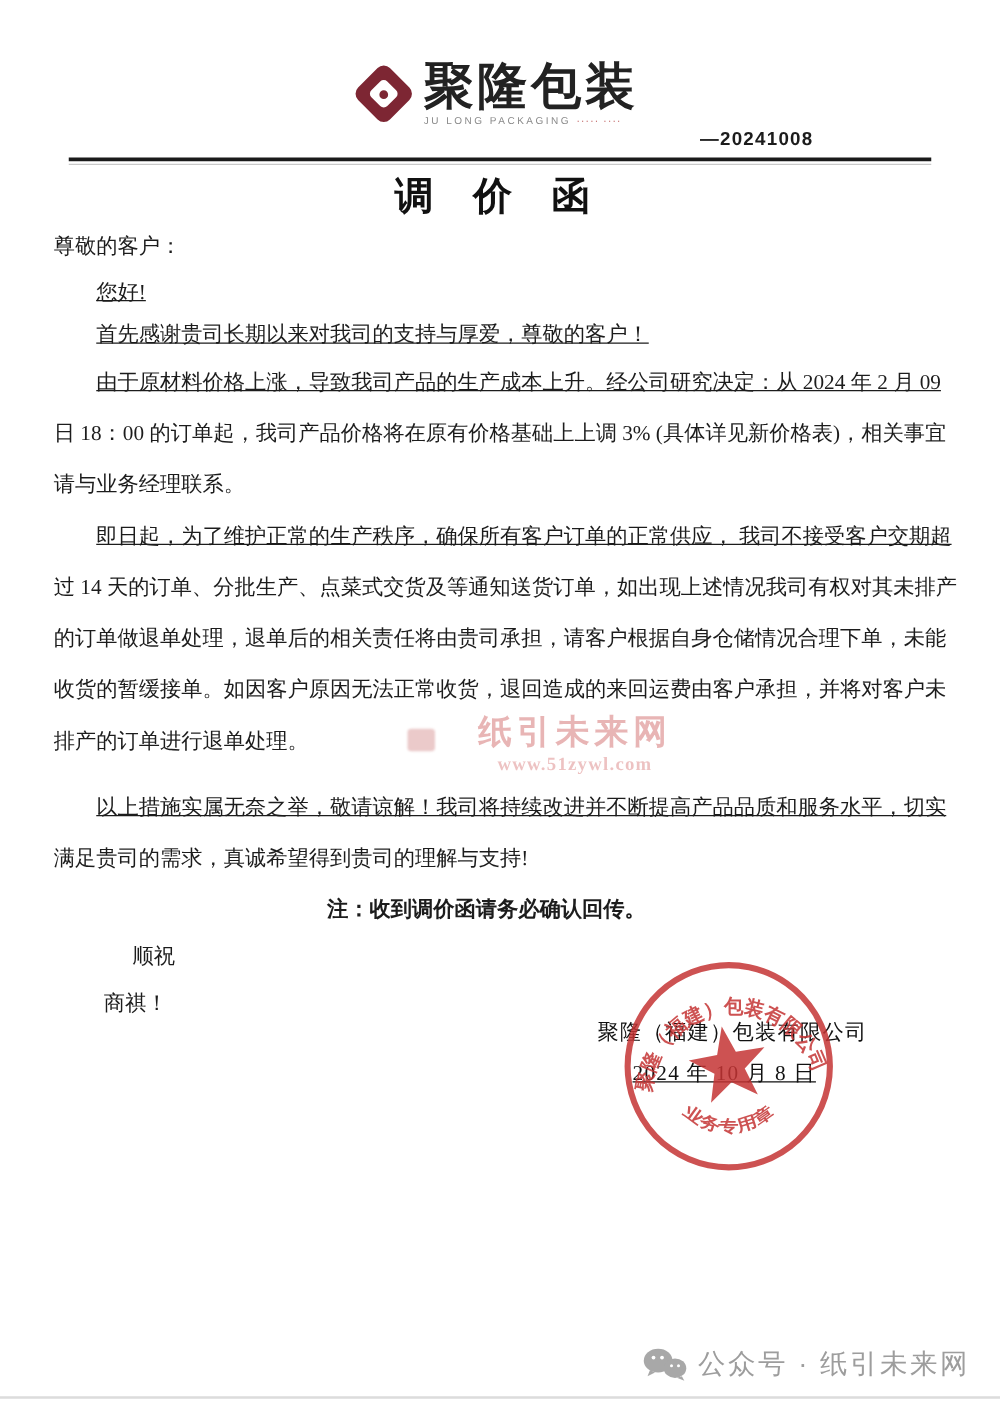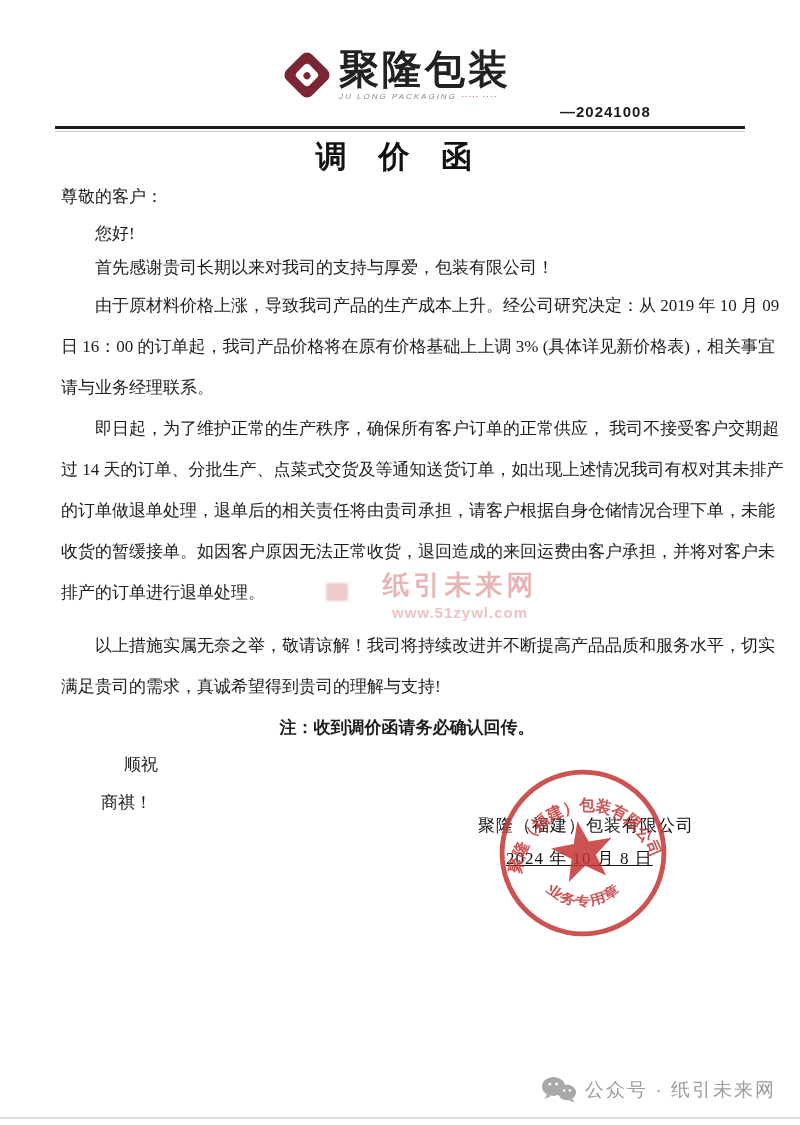--- a/index.html
+++ b/index.html
@@ -37,21 +37,21 @@
   }
   .logo-text-block { text-align:left; }
   .logo-title {
     font-size:40px; font-weight:700; letter-spacing:3px;
     color:#222; line-height:1.05;
     font-family:"Liberation Sans","DejaVu Sans",sans-serif;
   }
   .logo-tagline {
     font-size:8px; letter-spacing:2px; color:#8a8a8a;
     font-family:"Liberation Sans","DejaVu Sans",sans-serif;
-    margin-top:2px; white-space:nowrap;font-style:italic;
+    margin-top:2px; white-space:nowrap;
   }
   .logo-tagline .red { color:#b03a3a; letter-spacing:1px; }
 
   .doc-number {
     position:absolute; top:103px; left:560px;
     font-size:15px; font-weight:700; letter-spacing:1px;
     font-family:"Liberation Sans","DejaVu Sans",sans-serif;
   }
   .head-rule {
     position:absolute; top:126px; left:55px; width:690px; height:3px;
@@ -65,26 +65,26 @@
   
   .doc-title {
     position:absolute; top:136px; left:0; width:100%;
     text-align:center;
     font-size:31px; font-weight:700; letter-spacing:12px;
     color:#111;
   }
 
   
   .body-text {
-    position:absolute; top:176px; left:61px; width:692px;
+    position:absolute; top:176px; left:43px; width:692px;
     font-size:17px; line-height:41px;
     z-index:2;
   }
   .line { white-space:nowrap; }
-  .ind  { padding-left:34px; }
+  .ind  { padding-left:34px;text-decoration:underline; }
   .ind37{ padding-left:63px; }
   .ind24{ padding-left:40px; }
   .tight{ line-height:34px; }
   .gap-top { margin-top:12px; }
   .bold { font-weight:700;text-align:center; }
 
   
   .watermark {
     position:absolute; top:532px; left:340px; width:240px;
     text-align:center; z-index:1;
@@ -93,20 +93,21 @@
     margin-top:35px;
   }
   .wm-title {
     font-size:27px; font-weight:700; letter-spacing:4px;
     color:rgba(214,120,120,0.55);
   }
   .wm-url {
     font-size:15px; font-weight:700; letter-spacing:1px;
     color:rgba(214,120,120,0.45);
     margin-top:1px;
+    font-family:Liberation Serif, serif;
   }
   .wm-logo {
     position:absolute; left:-14px; top:16px; width:22px; height:18px;
     background:rgba(190,80,80,0.30); border-radius:3px;
     filter:blur(1px);
   }
 
   
   .sig-company {
     position:absolute; top:814px; left:478px;
@@ -119,21 +120,21 @@
   .stamp {
     position:absolute; top:764px; left:494px;
     width:178px; height:178px; z-index:4;
   }
 
   
   .footer {
     position:absolute; top:1076px; right:24px;
     display:flex; align-items:center; gap:8px;
     font-family:"Liberation Sans","DejaVu Sans",sans-serif;
-    color:#9d9d9d; font-size:19px; letter-spacing:2px;
+    color:#9d9d9d; font-size:22px; letter-spacing:2px;
   }
   .bottom-rule {
     position:absolute; bottom:6px; left:0; width:100%; height:2px;
     background:#dcdcdc;
   }
 </style>
 </head>
 <body>
 
 <div class="page">
@@ -157,23 +158,23 @@
 
   <div class="watermark">
     <div class="wm-logo"></div>
     <div class="wm-title">纸引未来网</div>
     <div class="wm-url">www.51zywl.com</div>
   </div>
 
   <div class="body-text">
     <div class="line">尊敬的客户：</div>
     <div class="line ind tight">您好!</div>
-    <div class="line ind tight">首先感谢贵司长期以来对我司的支持与厚爱，包装有限公司！</div>
-    <div class="line ind">由于原材料价格上涨，导致我司产品的生产成本上升。经公司研究决定：从 2019 年 10 月 09</div>
-    <div class="line">日 16：00 的订单起，我司产品价格将在原有价格基础上上调 3% (具体详见新价格表)，相关事宜</div>
+    <div class="line ind tight">首先感谢贵司长期以来对我司的支持与厚爱，尊敬的客户！</div>
+    <div class="line ind">由于原材料价格上涨，导致我司产品的生产成本上升。经公司研究决定：从 2024 年 2 月 09</div>
+    <div class="line">日 18：00 的订单起，我司产品价格将在原有价格基础上上调 3% (具体详见新价格表)，相关事宜</div>
     <div class="line">请与业务经理联系。</div>
     <div class="line ind">即日起，为了维护正常的生产秩序，确保所有客户订单的正常供应，  我司不接受客户交期超</div>
     <div class="line">过 14 天的订单、分批生产、点菜式交货及等通知送货订单，如出现上述情况我司有权对其未排产</div>
     <div class="line">的订单做退单处理，退单后的相关责任将由贵司承担，请客户根据自身仓储情况合理下单，未能</div>
     <div class="line">收货的暂缓接单。如因客户原因无法正常收货，退回造成的来回运费由客户承担，并将对客户未</div>
     <div class="line">排产的订单进行退单处理。</div>
     <div class="line ind gap-top">以上措施实属无奈之举，敬请谅解！我司将持续改进并不断提高产品品质和服务水平，切实</div>
     <div class="line">满足贵司的需求，真诚希望得到贵司的理解与支持!</div>
     <div class="line bold">注：收到调价函请务必确认回传。</div>
     <div class="line ind37 tight">顺祝</div>

